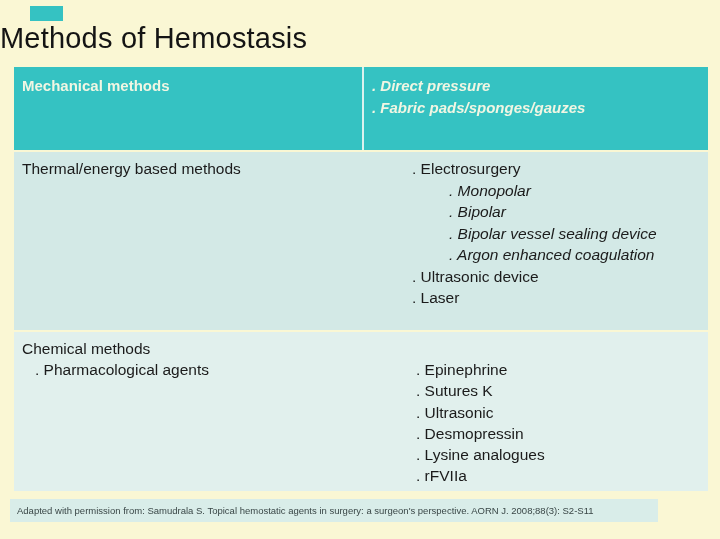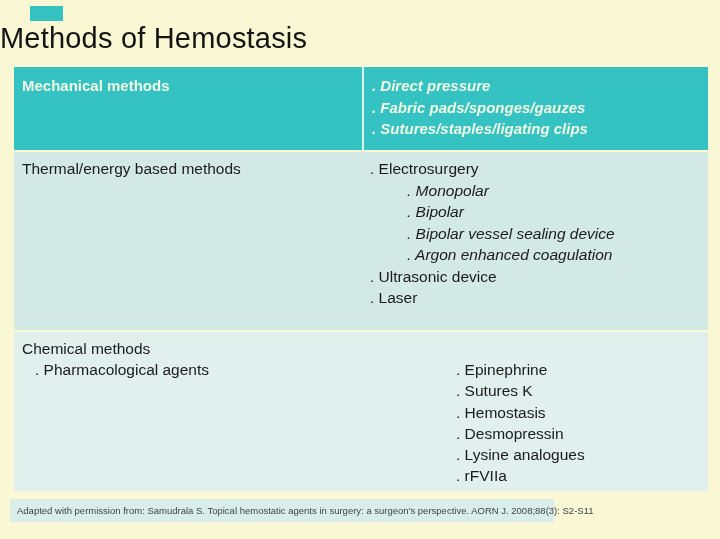--- a/index.html
+++ b/index.html
@@ -25,31 +25,31 @@
   .row + .row{margin-top:2px;}
   .cell-left{width:348px; box-sizing:border-box; padding:6px 12px 0 8px;}
   .cell-right{flex:1; box-sizing:border-box; padding:6px 4px 0 8px;}
   .row-header{height:83px; background:#35C2C2;}
   .row-header .cell-left{padding-top:8px;}
   .row-header .cell-right{border-left:2px solid #DCF2EE; padding-top:8px;font-style:italic;}
   .row-header .line{
     color:#F1F6E3; font-weight:700; font-size:15px; line-height:21.5px;
     white-space:nowrap;
   }
-  .row-thermal{height:178px; background:#D3E9E6;}
-  .row-chemical{height:159px; background:#E1F0ED;gap:40px;}
+  .row-thermal{height:178px; background:#D3E9E6;gap:42px;}
+  .row-chemical{height:159px; background:#E1F0ED;}
   .body-line{
     color:#1B1B1B; font-size:15.5px; line-height:21.5px; white-space:nowrap;
   }
   .row-chemical .body-line{line-height:21.3px;}
   .row-chemical .cell-right{padding-top:27px;margin-left:46px;}
   .ind-sub{margin-left:37px;font-style:italic;}
   .ind-sub-sm{margin-left:13px;}
   .footer-band{
-    position:absolute; left:10px; top:499px; width:544px; height:23px;
+    position:absolute; left:10px; top:499px; width:648px; height:23px;
     background:#D9EDE9;
   }
   .footer-text{
     padding:6px 0 0 7px; font-size:9.5px; color:#3A4747; white-space:nowrap;
   }
 </style>
 </head>
 <body>
 
 <div class="stage">
@@ -60,21 +60,20 @@
 
   <div class="table">
 
     <div class="row row-header">
       <div class="cell-left">
         <div class="line">Mechanical methods</div>
       </div>
       <div class="cell-right">
         <div class="line">. Direct pressure</div>
         <div class="line">. Fabric pads/sponges/gauzes</div>
-        <div class="line">. Sutures/staples/ligating clips</div>
       </div>
     </div>
 
     <div class="row row-thermal">
       <div class="cell-left">
         <div class="body-line">Thermal/energy based methods</div>
       </div>
       <div class="cell-right">
         <div class="body-line">. Electrosurgery</div>
         <div class="body-line ind-sub">. Monopolar</div>
@@ -87,21 +86,21 @@
     </div>
 
     <div class="row row-chemical">
       <div class="cell-left">
         <div class="body-line">Chemical methods</div>
         <div class="body-line ind-sub-sm">. Pharmacological agents</div>
       </div>
       <div class="cell-right">
         <div class="body-line">. Epinephrine</div>
         <div class="body-line">. Sutures K</div>
-        <div class="body-line">. Hemostasis</div>
+        <div class="body-line">. Ultrasonic</div>
         <div class="body-line">. Desmopressin</div>
         <div class="body-line">. Lysine analogues</div>
         <div class="body-line">. rFVIIa</div>
       </div>
     </div>
 
   </div>
 
   <div class="footer-band">
     <div class="footer-text">Adapted with permission from: Samudrala S. Topical hemostatic agents in surgery: a surgeon's perspective. AORN J. 2008;88(3): S2-S11</div>

